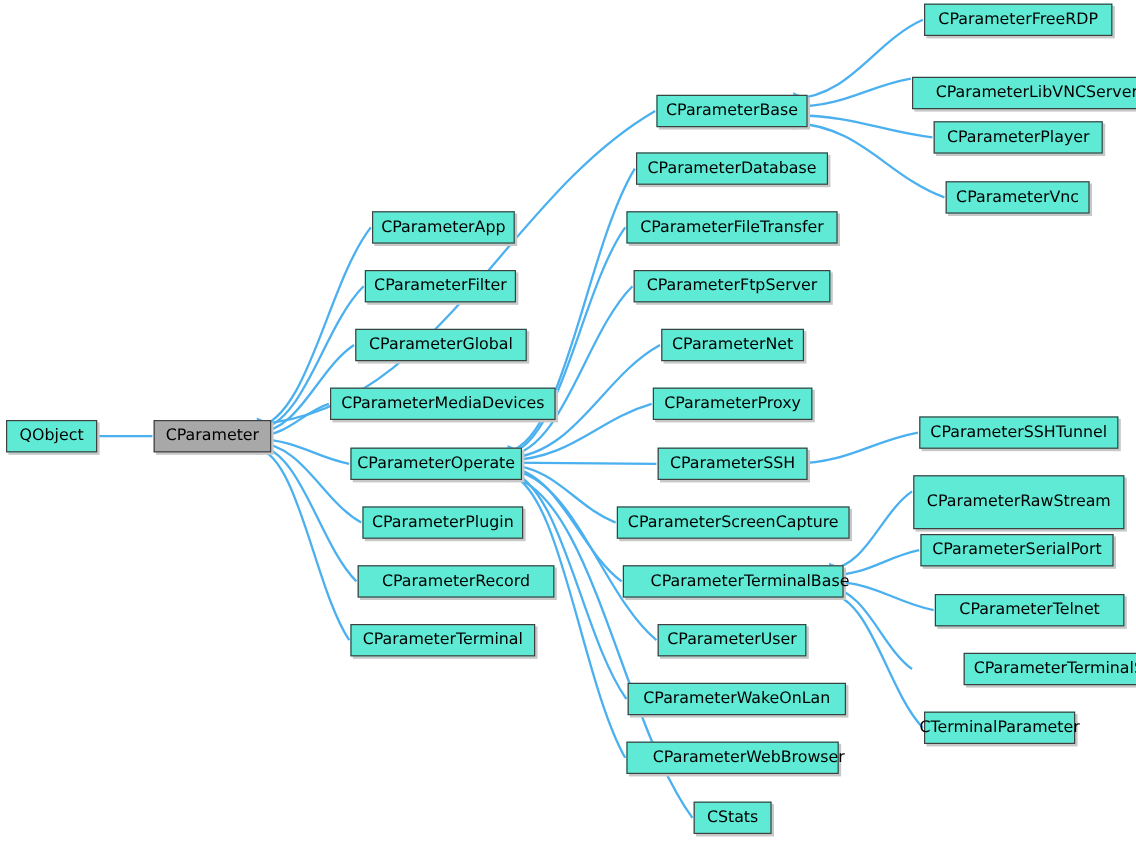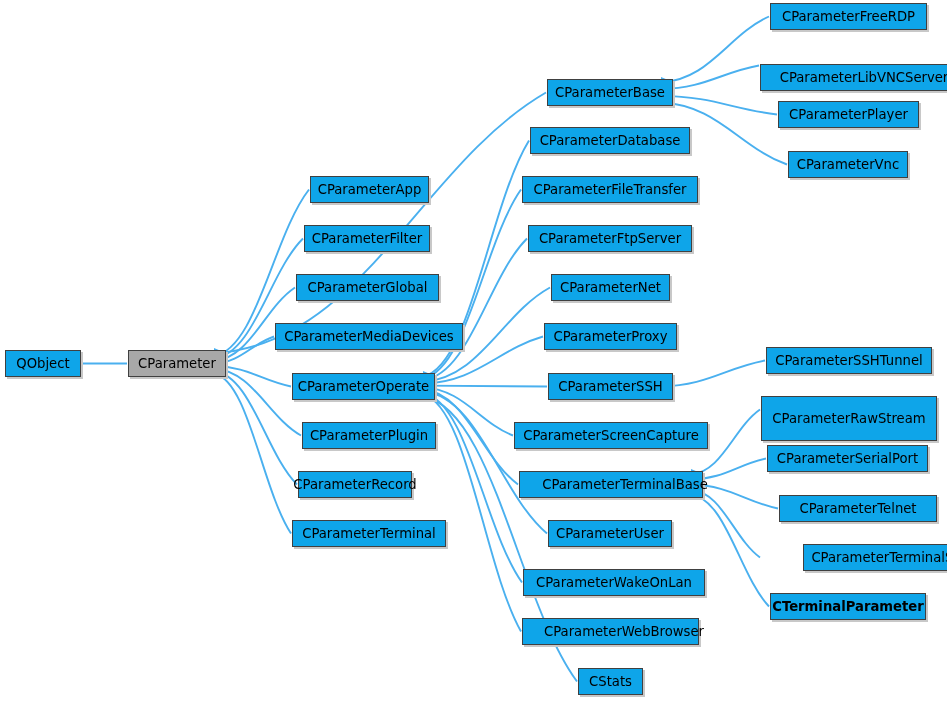--- a/index.html
+++ b/index.html
@@ -18,21 +18,21 @@
   svg#edges {
     position: absolute;
     left: 0;
     top: 0;
     width: 947px;
     height: 701px;
   }
   .node {
     position: absolute;
     box-sizing: border-box;
-    background: #0ea5e9;
+    background: #5eead4;
     border: 1px solid #404040;
     box-shadow: 2px 2px 0 0 #c8c8c8;
     display: flex;
     align-items: center;
     justify-content: center;
     white-space: nowrap;
   }
   .node .node-label {
     font-size: 13.2px;
     color: #000000;
@@ -132,21 +132,21 @@
       </div>
       <div class="node" style="left: 275px; top: 323px; width: 188px; height: 27px;">
         <span class="node-label">CParameterMediaDevices</span>
       </div>
       <div class="node" style="left: 292px; top: 373px; width: 143px; height: 27px;">
         <span class="node-label">CParameterOperate</span>
       </div>
       <div class="node" style="left: 302px; top: 422px; width: 134px; height: 27px;">
         <span class="node-label">CParameterPlugin</span>
       </div>
-      <div class="node" style="left: 298px; top: 471px; width: 114px; height: 27px; text-align: right;">
+      <div class="node" style="left: 298px; top: 471px; width: 164px; height: 27px; text-align: right;">
         <span class="node-label">CParameterRecord</span>
       </div>
       <div class="node" style="left: 292px; top: 520px; width: 154px; height: 27px;">
         <span class="node-label">CParameterTerminal</span>
       </div>
       <div class="node" style="left: 547px; top: 79px; width: 126px; height: 27px;">
         <span class="node-label">CParameterBase</span>
       </div>
       <div class="node" style="left: 530px; top: 127px; width: 160px; height: 27px;">
         <span class="node-label">CParameterDatabase</span>
@@ -204,17 +204,17 @@
       </div>
       <div class="node" style="left: 767px; top: 445px; width: 161px; height: 27px;">
         <span class="node-label">CParameterSerialPort</span>
       </div>
       <div class="node" style="left: 779px; top: 495px; width: 158px; height: 27px;">
         <span class="node-label">CParameterTelnet</span>
       </div>
       <div class="node" style="left: 803px; top: 544px; width: 177px; height: 27px;">
         <span class="node-label">CParameterTerminalSSH</span>
       </div>
-      <div class="node" style="left: 770px; top: 593px; width: 156px; height: 27px; font-weight: bold;">
+      <div class="node" style="left: 770px; top: 593px; width: 126px; height: 27px;">
         <span class="node-label">CTerminalParameter</span>
       </div>
     </div>
 </div>
 
 </body></html>

